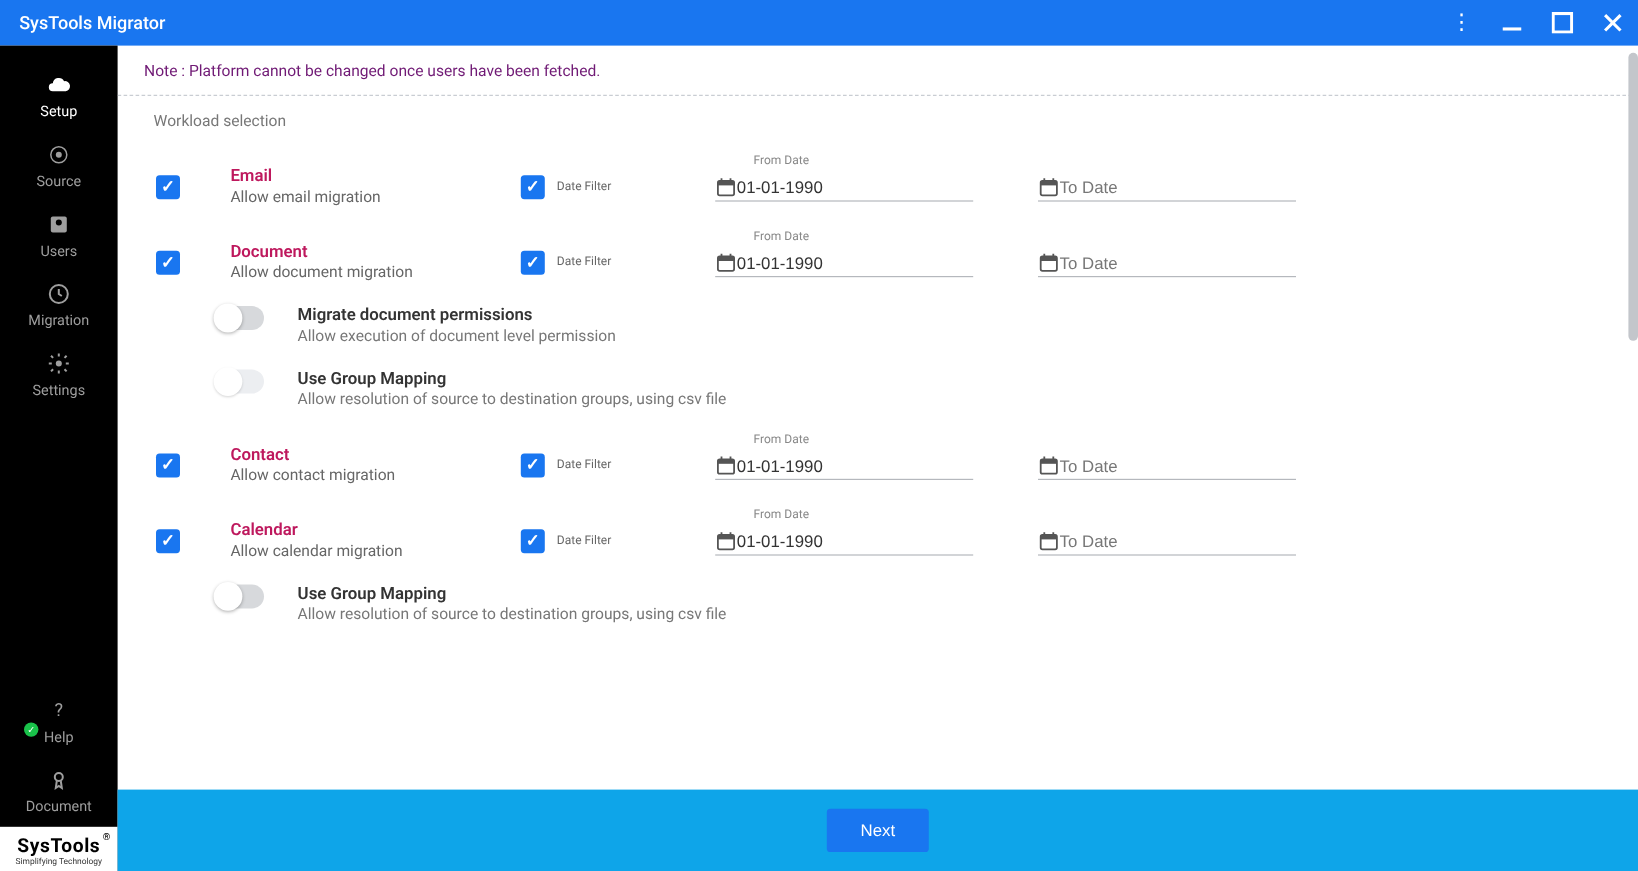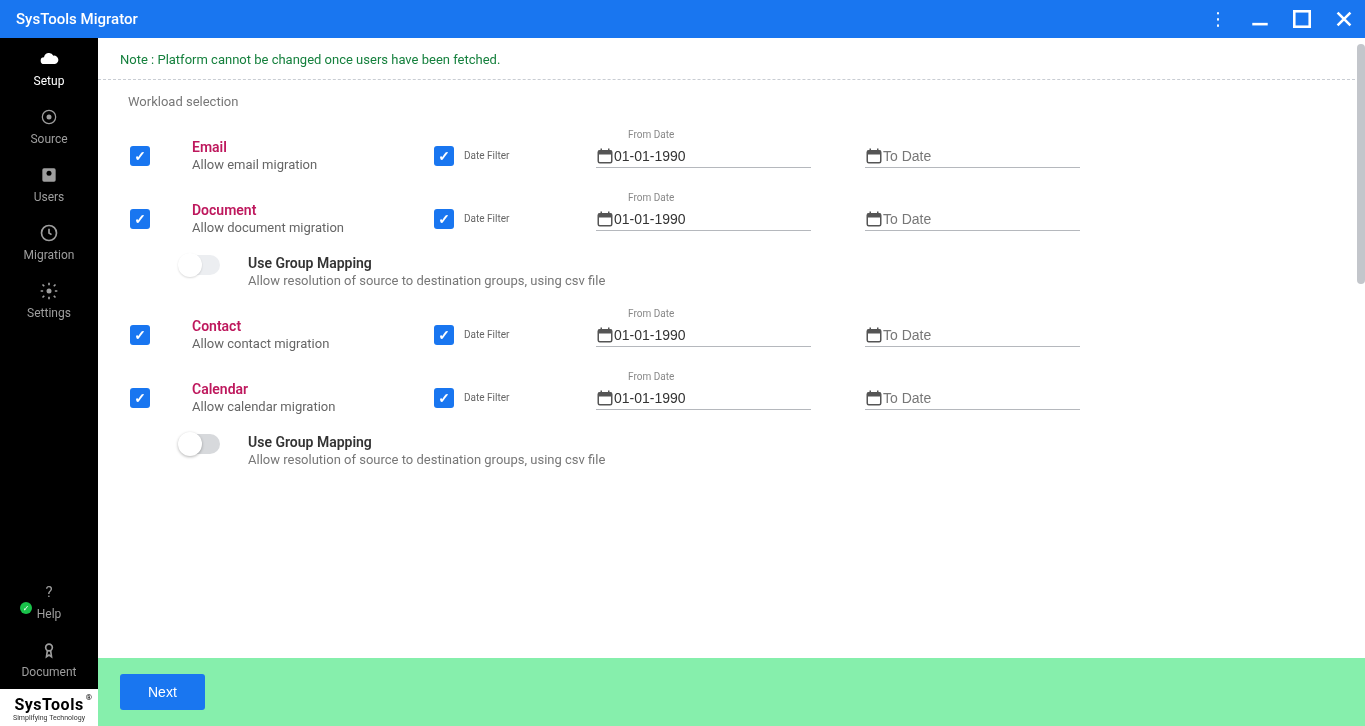--- a/index.html
+++ b/index.html
@@ -34,21 +34,21 @@
     height: calc(100% - 38px);
   }
   
   .sidebar {
     width: 98px;
     background: #000;
     color: #9e9e9e;
     display: flex;
     flex-direction: column;
     align-items: center;
-    padding-top: 2px;
+    padding-top: 14px;
     position: relative;
   }
   .sidebar-item {
     width: 100%;
     display: flex;
     flex-direction: column;
     align-items: center;
     padding: 8px 0 10px 0;
     cursor: pointer;
     gap: 4px;
@@ -78,21 +78,21 @@
   .brand-reg { position:absolute; top:4px; right:6px; font-size:8px; }
 
   
   .main {
     flex: 1;
     position: relative;
     overflow-y: auto;
     padding: 0 0 80px 0;
   }
   .note-bar {
-    color: #15803d;
+    color: #701a75;
     font-size: 13px;
     padding: 14px 0 12px 22px;
     border-bottom: 1px dashed #c9cdd3;
   }
   .section-label {
     color: #777;
     font-size: 13px;
     padding: 14px 0 0 30px;
   }
   .workload-list { padding: 10px 22px 0 22px; }
@@ -147,21 +147,21 @@
     position: absolute; top: -2px; left: -2px; width: 24px; height: 24px;
     border-radius: 50%; background: #fff; box-shadow: 0 1px 3px rgba(0,0,0,0.3);
   }
   .toggle.disabled { background: #eceef1; cursor: default; }
   .toggle.disabled .knob { box-shadow: 0 1px 2px rgba(0,0,0,0.15); }
   .sub-text .t { font-size: 14px; font-weight: 600; color: #333; }
   .sub-text .d { font-size: 13px; color: #777; margin-top: 2px; }
 
   .footer {
     position: absolute; bottom: 0; right: 0; left: 98px;
-    padding: 16px 22px; display:flex; justify-content:flex-start; background:#86efac;
+    padding: 16px 22px; display:flex; justify-content:center; background:#0ea5e9;
   }
   .next-btn {
     background: #1976f0; color: #fff; border:none; padding: 10px 28px;
     font-size: 14px; font-weight: 500; border-radius: 3px; cursor: pointer;
   }
   
   .scroll-indicator {
     position: absolute; right: 0; top: 38px; bottom: 0; width: 8px;
   }
   .scroll-thumb {
@@ -349,20 +349,29 @@
                   <rect x="3" y="5" width="18" height="5"></rect>
                   <path d="M7 2v4M17 2v4" stroke="currentColor" stroke-width="2"></path>
                 </svg>
               </span>
             <input class="date-input" placeholder="To Date" style="">
           </div>
         </div>
       </div>
 
       <div class="sub-option">
+        <div class="toggle">
+            <div class="knob"></div>
+          </div>
+        <div class="sub-text">
+          <div class="t">Migrate document permissions</div>
+          <div class="d">Allow execution of document level permission</div>
+        </div>
+      </div>
+      <div class="sub-option">
         <div class="toggle disabled">
             <div class="knob"></div>
           </div>
         <div class="sub-text">
           <div class="t">Use Group Mapping</div>
           <div class="d">Allow resolution of source to destination groups, using csv file</div>
         </div>
       </div>
 
       <div class="workload-row">

